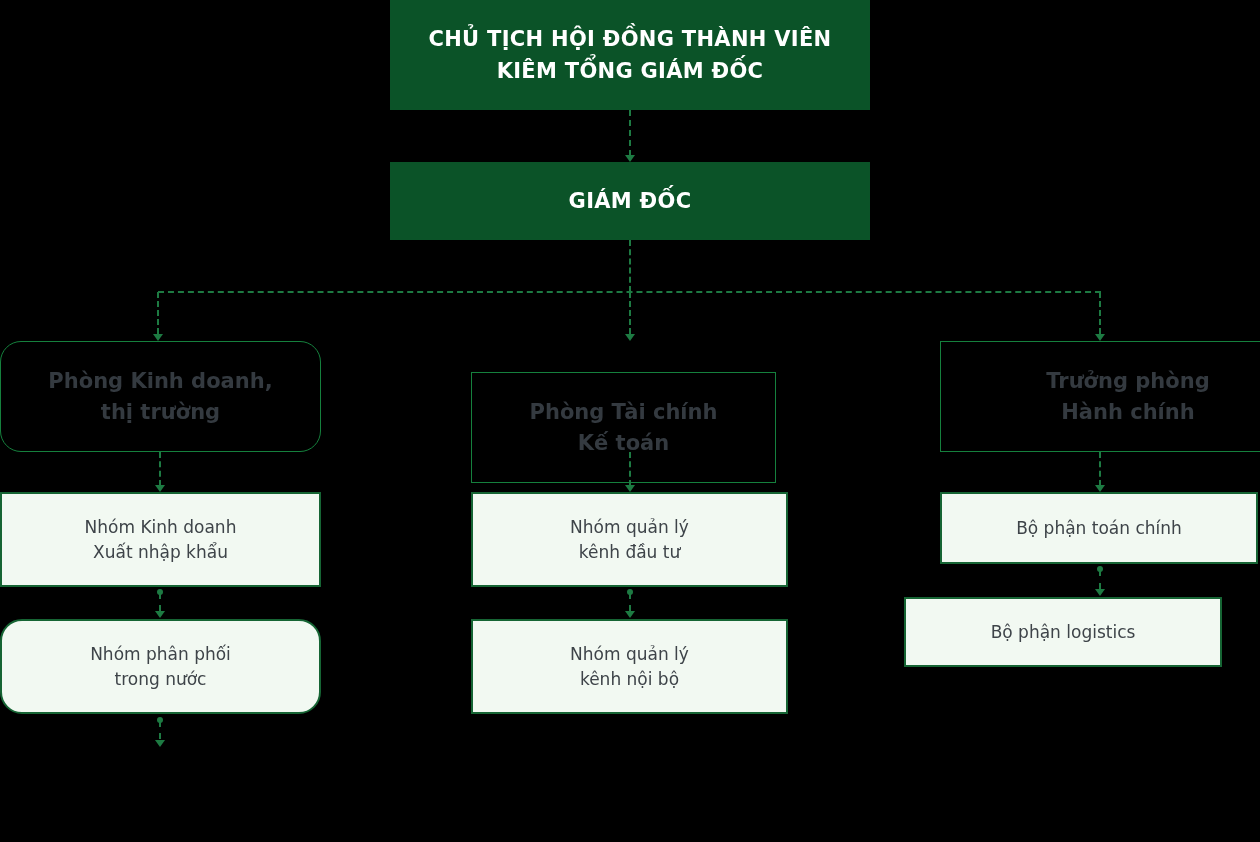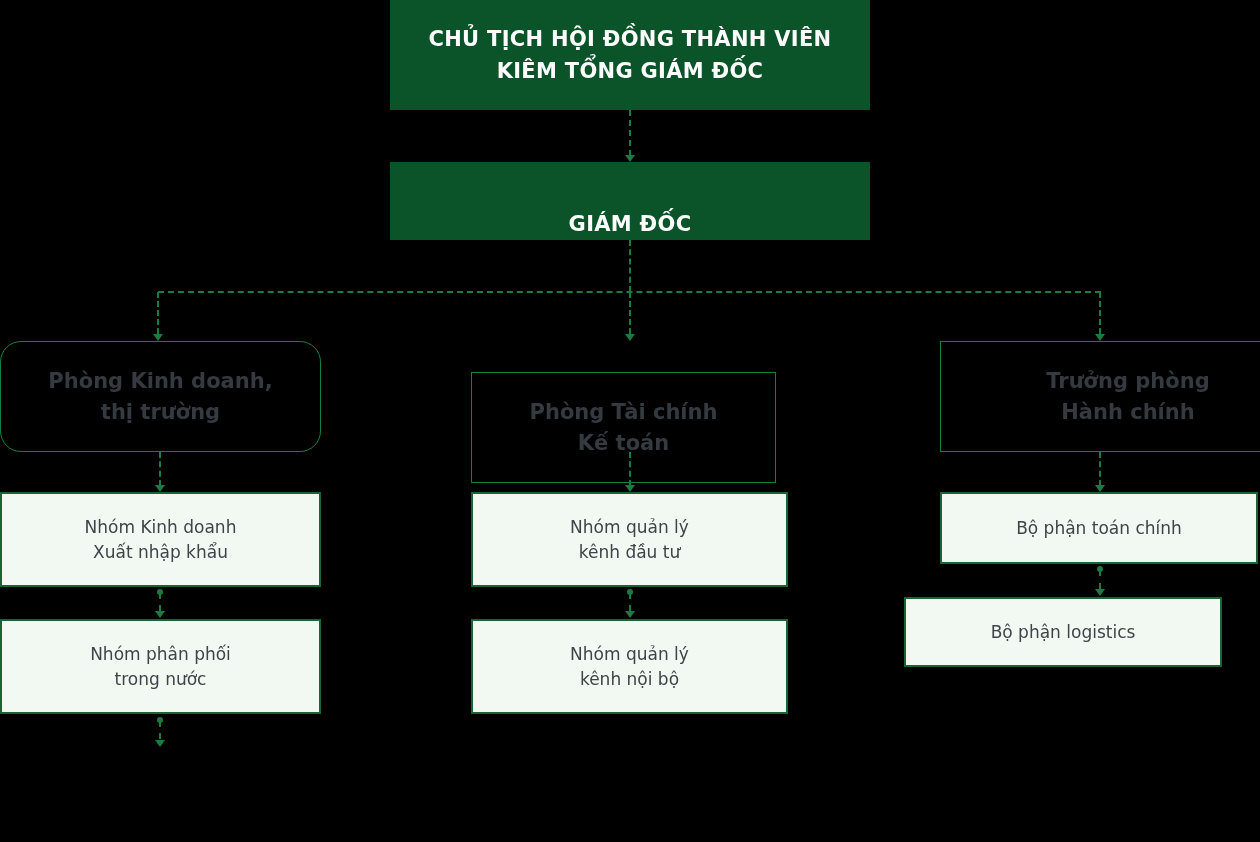--- a/index.html
+++ b/index.html
@@ -38,21 +38,21 @@
 <div id="stage">
 
   <div class="box exec" style="left:390px;top:0;width:480px;height:110px;">
     <span class="label">CHỦ TỊCH HỘI ĐỒNG THÀNH VIÊN
 KIÊM TỔNG GIÁM ĐỐC</span>
   </div>
 
   <div class="vline" style="left:629px;top:110px;height:46px;"></div>
   <div class="arr" style="left:625px;top:155px;"></div>
 
-  <div class="box exec" style="left:390px;top:162px;width:480px;height:78px;align-items:flex-end;">
+  <div class="box exec" style="left:390px;top:162px;width:480px;height:78px;">
     <span class="label">GIÁM ĐỐC</span>
   </div>
 
   <div class="vline" style="left:629px;top:240px;height:52px;"></div>
   <div class="hline" style="left:158px;top:291px;width:943px;"></div>
   <div class="vline" style="left:157px;top:292px;height:42px;"></div>
   <div class="arr" style="left:153px;top:334px;"></div>
   <div class="vline" style="left:629px;top:292px;height:42px;"></div>
   <div class="arr" style="left:625px;top:334px;"></div>
   <div class="vline" style="left:1099px;top:292px;height:42px;"></div>
@@ -78,21 +78,21 @@
   <div class="vline" style="left:1099px;top:452px;height:34px;"></div>
   <div class="arr" style="left:1095px;top:485px;"></div>
 
   <div class="box team" style="left:0;top:492px;width:321px;height:95px;">
     <span class="label">Nhóm Kinh doanh
 Xuất nhập khẩu</span>
   </div>
   <div class="dot" style="left:157px;top:589px;"></div>
   <div class="vline" style="left:159px;top:593px;height:18px;"></div>
   <div class="arr" style="left:155px;top:611px;"></div>
-  <div class="box team" style="left:0;top:619px;width:321px;height:95px;">
+  <div class="box team" style="left:0;top:619px;width:321px;height:95px;border-radius:22px;">
     <span class="label">Nhóm phân phối
 trong nước</span>
   </div>
   <div class="dot" style="left:157px;top:717px;"></div>
   <div class="vline" style="left:159px;top:721px;height:18px;"></div>
   <div class="arr" style="left:155px;top:740px;"></div>
 
   <div class="box team" style="left:471px;top:492px;width:317px;height:95px;">
     <span class="label">Nhóm quản lý
 kênh đầu tư</span>

